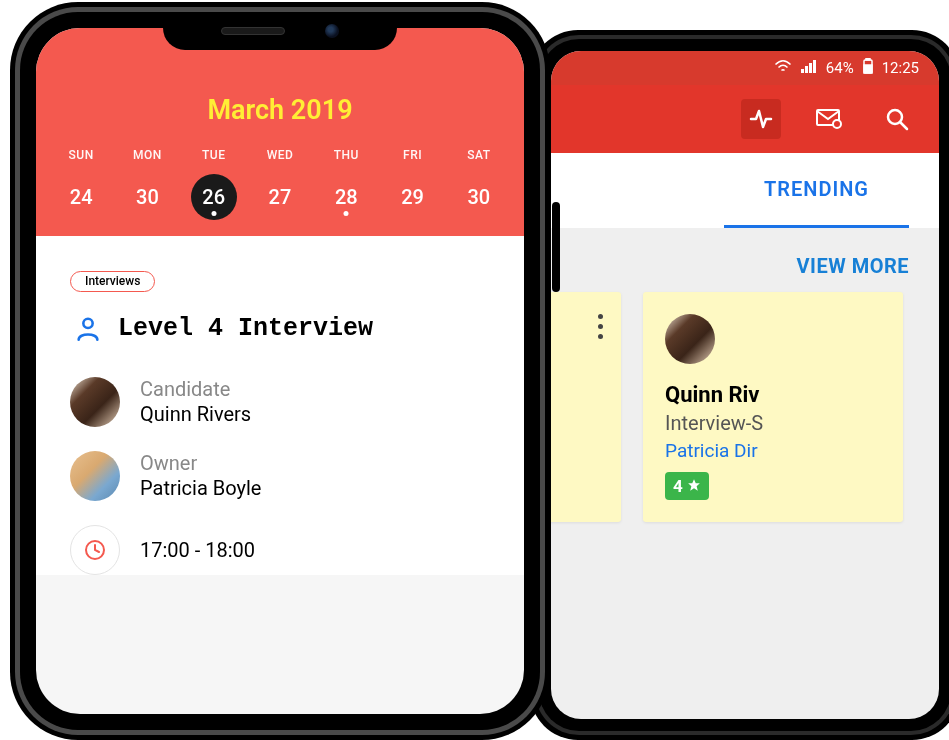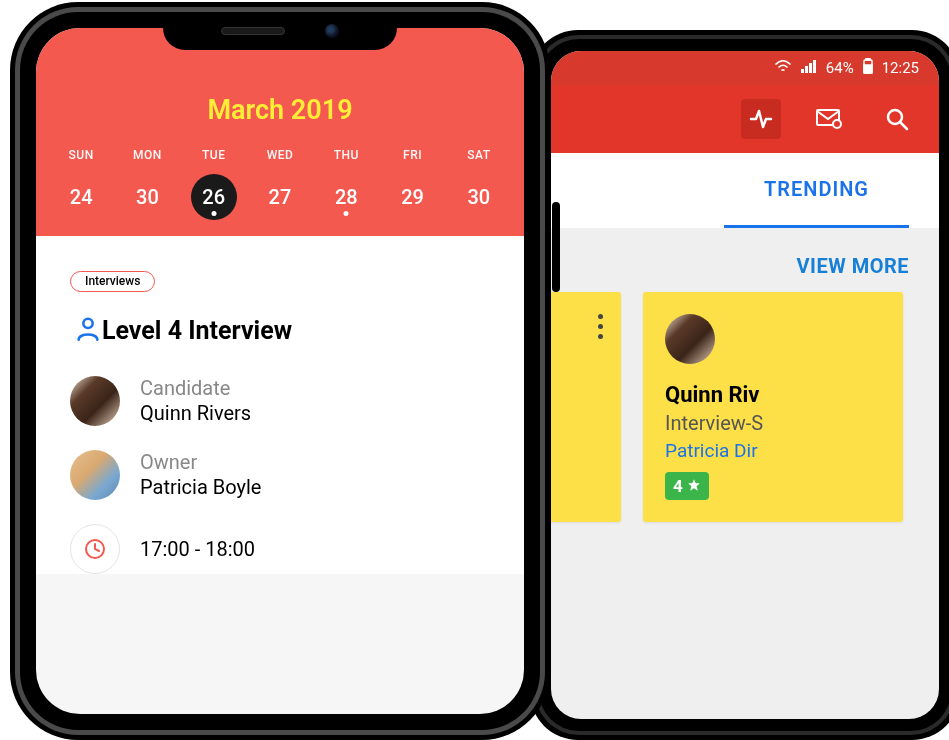--- a/index.html
+++ b/index.html
@@ -153,23 +153,24 @@
     display: inline-block;
     border: 1.5px solid #f4594f;
     color: #000;
     font-size: 12px;
     padding: 2px 14px 3px;
     border-radius: 14px;
     font-weight: 500;
   }
   .event-title-row {
     display: flex;
-    align-items: center;
-    gap: 0;
+    align-items: flex-start;
+    gap: 16px;
     margin: 22px 0 30px 4px;
+    font-family: Liberation Mono, monospace;
   }
   .event-title {
     font-size: 25px;
     font-weight: 700;
     color: #000;
   }
   .person-row {
     display: flex;
     align-items: center;
     gap: 20px;
@@ -300,21 +301,21 @@
     font-weight: 700;
     font-size: 20px;
     letter-spacing: 0.5px;
   }
   .and-cards {
     display: flex;
     gap: 22px;
     padding-left: 0;
   }
   .card {
-    background: #fde047;
+    background: #fef9c3;
     border-radius: 3px;
     box-shadow: 0 1px 3px rgba(0,0,0,0.08);
     padding: 22px;
     width: 260px;
     flex-shrink: 0;
     position: relative;
   }
   .card.left-cut {
     margin-left: -190px;
   }

